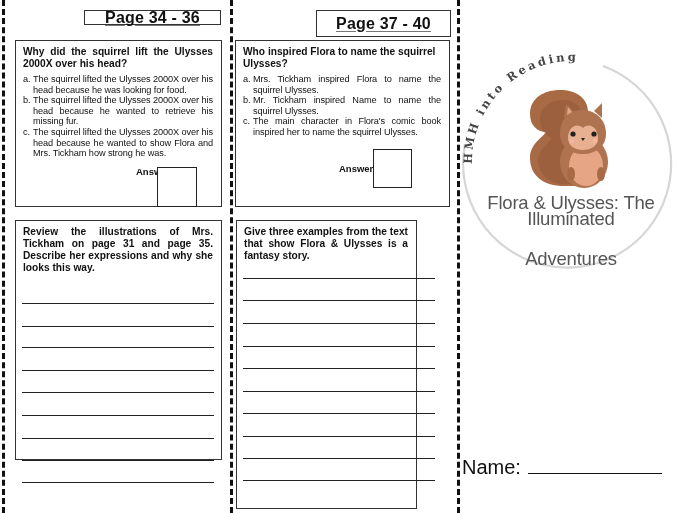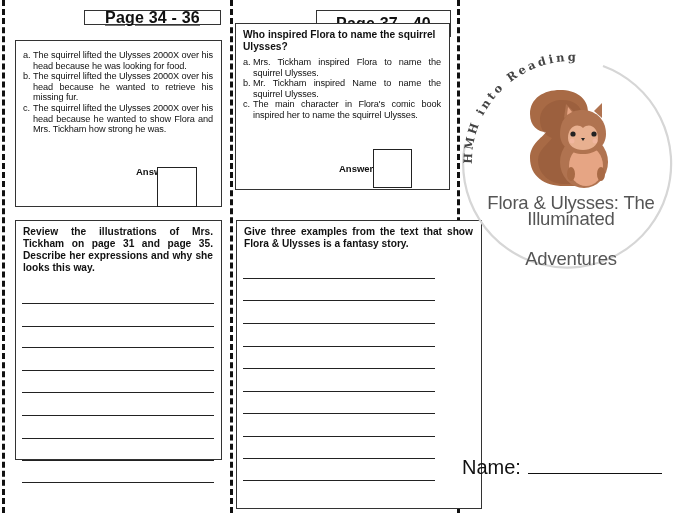--- a/index.html
+++ b/index.html
@@ -33,20 +33,21 @@
 <div class="dash-v" style="left:2px;"></div>
 <div class="dash-v" style="left:230px;"></div>
 <div class="dash-v" style="left:457px;"></div>
 
 <section>
   <div class="hdr-box" style="left:84px; top:10px; width:137px; height:15px;">
     <span class="hdr-text">Page  34 - 36</span>
   </div>
 
   <div class="qbox" style="left:15px; top:40px; width:207px; height:167px; padding:5px 8px 0 7px;">
+    <p class="qtitle">Why did the squirrel lift the Ulysses 2000X over his head?</p>
     <ul class="opts">
       <li class="opt">
           <span class="lt">a.</span>
           <span class="tx">The squirrel lifted the Ulysses 2000X over his head because he was looking for food.</span>
         </li>
       <li class="opt">
           <span class="lt">b.</span>
           <span class="tx">The squirrel lifted the Ulysses 2000X over his head because he wanted to retrieve his missing fur.</span>
         </li>
       <li class="opt">
@@ -74,21 +75,21 @@
     <div class="wline" style="left:22px; width:192px; top:460px;"></div>
     <div class="wline" style="left:22px; width:192px; top:482px;"></div>
   </div>
 </section>
 
 <section>
   <div class="hdr-box" style="left:316px; top:10px; width:135px; height:27px;">
     <span class="hdr-text">Page  37 - 40</span>
   </div>
 
-  <div class="qbox" style="left:235px; top:23px; width:215px; height:167px; padding:5px 8px 0 7px;">
+  <div class="qbox" style="left:235px; top:40px; width:215px; height:167px; padding:5px 8px 0 7px;">
     <p class="qtitle" style="text-align:left;">Who inspired Flora to name the squirrel Ulysses?</p>
     <ul class="opts">
       <li class="opt">
           <span class="lt">a.</span>
           <span class="tx">Mrs. Tickham inspired Flora to name the squirrel Ulysses.</span>
         </li>
       <li class="opt">
           <span class="lt">b.</span>
           <span class="tx">Mr. Tickham inspired Name to name the squirrel Ulysses.</span>
         </li>
@@ -96,21 +97,21 @@
           <span class="lt">c.</span>
           <span class="tx">The main character in Flora's comic book inspired her to name the squirrel Ulysses.</span>
         </li>
     </ul>
   </div>
   <div class="ans-row" style="left:303px; top:163px;">
     <span class="ans-label">Answer:</span>
   </div>
   <div class="ans-box abs" style="left:373px; top:149px; width:37px; height:37px;"></div>
 
-  <div class="qbox" style="left:236px; top:220px; width:246px; height:289px; padding:5px 8px 0 7px;">
+  <div class="qbox" style="left:236px; top:220px; width:181px; height:289px; padding:5px 8px 0 7px;">
     <p class="qtitle">Give three examples from the text that show Flora &amp; Ulysses is a fantasy story.</p>
   </div>
   <div>
     <div class="wline" style="left:243px; width:192px; top:278px;"></div>
     <div class="wline" style="left:243px; width:192px; top:300px;"></div>
     <div class="wline" style="left:243px; width:192px; top:323px;"></div>
     <div class="wline" style="left:243px; width:192px; top:346px;"></div>
     <div class="wline" style="left:243px; width:192px; top:368px;"></div>
     <div class="wline" style="left:243px; width:192px; top:391px;"></div>
     <div class="wline" style="left:243px; width:192px; top:413px;"></div>

